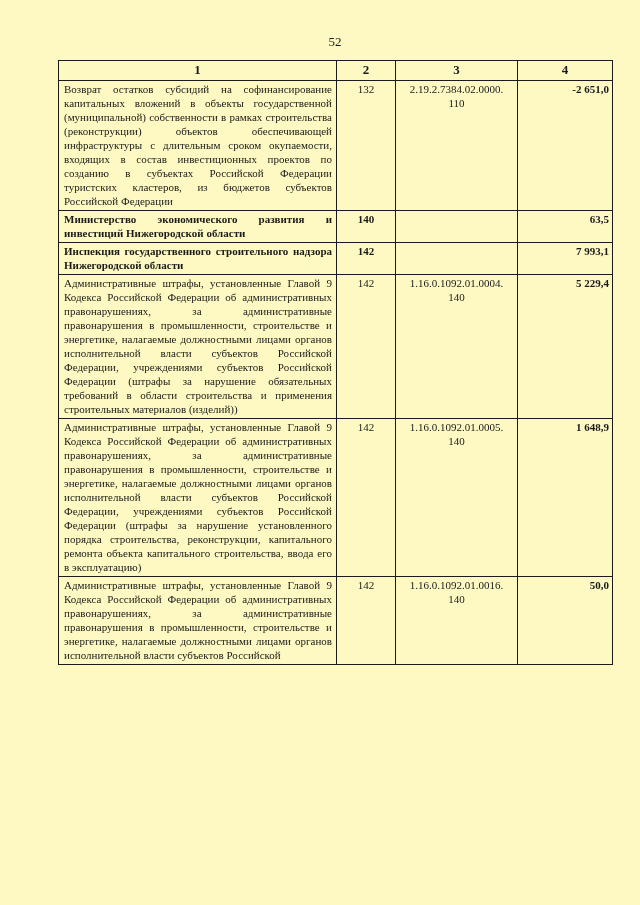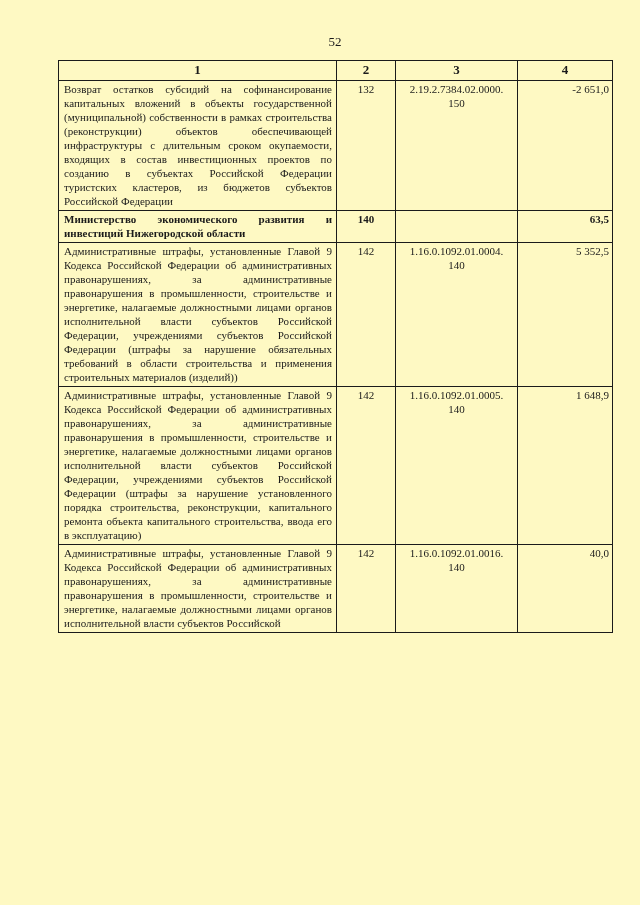--- a/index.html
+++ b/index.html
@@ -60,20 +60,21 @@
   }
   td.kbk {
     text-align: center;
     padding-top: 1px;
   }
   td.amount {
     text-align: right;
     vertical-align: bottom;
     padding: 1px 3px 2px 2px;
     white-space: nowrap;
+    font-weight: bold;
   }
   tr.section td { font-weight: bold; }
   tr.section td.desc { text-align: justify; margin-left: 32px; }
 </style>
 </head>
 <body>
 
 <div class="page">
   <div class="page-number">52</div>
 
@@ -91,55 +92,64 @@
         <th>3</th>
         <th>4</th>
       </tr>
     </thead>
     <tbody>
       <tr>
         <td class="desc">Возврат остатков субсидий на софинансирование капитальных вложений в объекты государственной (муниципальной) собственности в рамках строительства (реконструкции) объектов обеспечивающей инфраструктуры с длительным сроком окупаемости, входящих в состав инвестиционных проектов по созданию в субъектах Российской Федерации туристских кластеров, из бюджетов субъектов Российской Федерации</td>
         <td class="acode">132</td>
         <td class="kbk">
           <div>2.19.2.7384.02.0000.</div>
-          <div>150</div>
+          <div>110</div>
         </td>
         <td class="amount">-2 651,0</td>
       </tr>
       <tr class="section">
         <td class="desc">Министерство экономического развития и инвестиций Нижегородской области</td>
         <td class="acode">140</td>
         <td class="kbk">
           <div></div>
           <div></div>
         </td>
         <td class="amount">63,5</td>
       </tr>
+      <tr class="section">
+        <td class="desc">Инспекция государственного строительного надзора Нижегородской области</td>
+        <td class="acode">142</td>
+        <td class="kbk">
+          <div></div>
+          <div></div>
+        </td>
+        <td class="amount">7 993,1</td>
+      </tr>
       <tr>
         <td class="desc">Административные штрафы, установленные Главой 9 Кодекса Российской Федерации об административных правонарушениях, за административные правонарушения в промышленности, строительстве и энергетике, налагаемые должностными лицами органов исполнительной власти субъектов Российской Федерации, учреждениями субъектов Российской Федерации (штрафы за нарушение обязательных требований в области строительства и применения строительных материалов (изделий))</td>
         <td class="acode">142</td>
         <td class="kbk">
           <div>1.16.0.1092.01.0004.</div>
           <div>140</div>
         </td>
-        <td class="amount">5 352,5</td>
+        <td class="amount">5 229,4</td>
       </tr>
       <tr>
         <td class="desc">Административные штрафы, установленные Главой 9 Кодекса Российской Федерации об административных правонарушениях, за административные правонарушения в промышленности, строительстве и энергетике, налагаемые должностными лицами органов исполнительной власти субъектов Российской Федерации, учреждениями субъектов Российской Федерации (штрафы за нарушение установленного порядка строительства, реконструкции, капитального ремонта объекта капитального строительства, ввода его в эксплуатацию)</td>
         <td class="acode">142</td>
         <td class="kbk">
           <div>1.16.0.1092.01.0005.</div>
           <div>140</div>
         </td>
         <td class="amount">1 648,9</td>
       </tr>
       <tr>
         <td class="desc">Административные штрафы, установленные Главой 9 Кодекса Российской Федерации об административных правонарушениях, за административные правонарушения в промышленности, строительстве и энергетике, налагаемые должностными лицами органов исполнительной власти субъектов Российской</td>
         <td class="acode">142</td>
         <td class="kbk">
           <div>1.16.0.1092.01.0016.</div>
           <div>140</div>
         </td>
-        <td class="amount">40,0</td>
+        <td class="amount">50,0</td>
       </tr>
     </tbody>
   </table>
 </div>
 
 </body></html>

